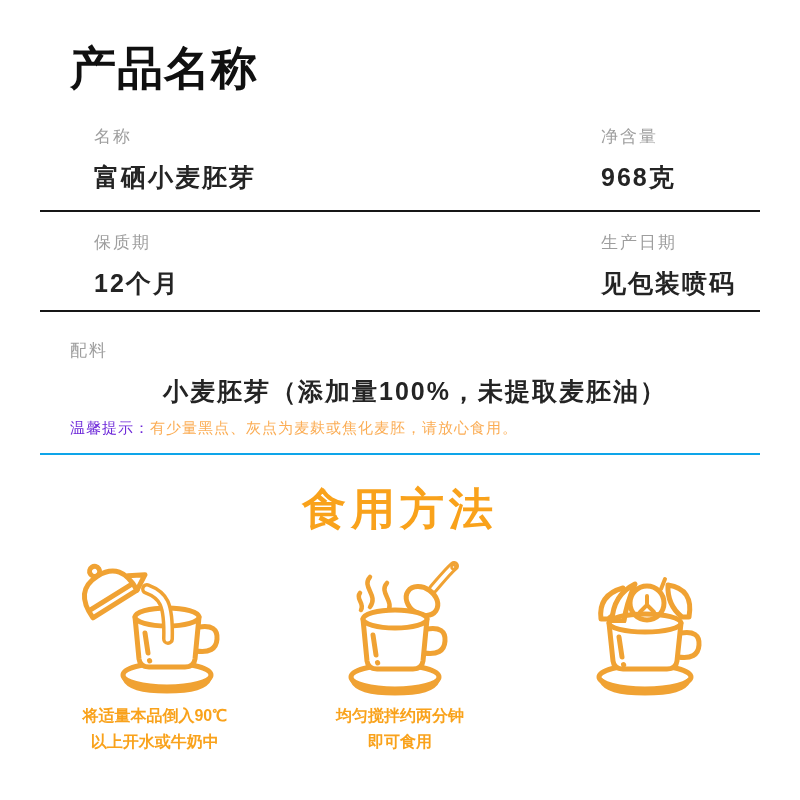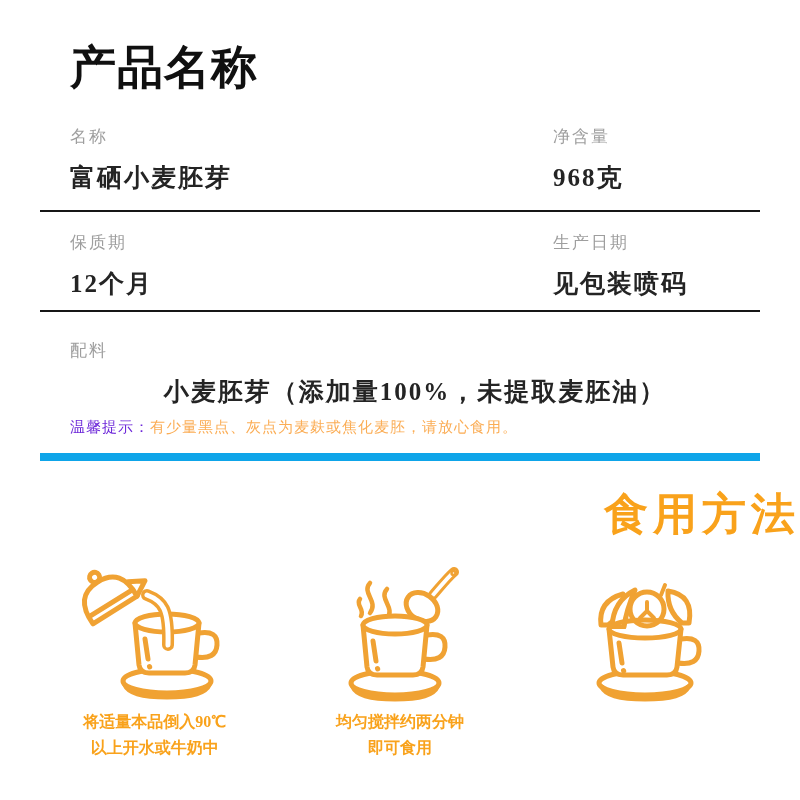--- a/index.html
+++ b/index.html
@@ -1,33 +1,33 @@
 <!DOCTYPE html>
 <html><head>
 <meta charset="utf-8">
 <style>
   html,body{margin:0;padding:0;background:#fff;}
   .page{position:relative;width:800px;height:800px;background:#ffffff;overflow:hidden;
-        font-family:Liberation Serif, serif;}
+        font-family:Liberation Sans, sans-serif;}
   .page-title{margin:44px 0 0 70px;font-size:46px;line-height:48px;font-weight:900;
         color:#101010;letter-spacing:1px;}
   .specs{margin:0 40px;}
   .spec-row{display:flex;padding:34px 0 18px 30px;border-bottom:2px solid #161616;}
   .spec-row.r2{padding-top:20px;padding-bottom:12px;}
-  .cell{width:483px;}
+  .cell{width:483px;margin-left:24px;}
   .cell.right{width:auto;}
   .spec-label{font-size:17px;line-height:21px;color:#9E9E9E;letter-spacing:2px;}
   .spec-value{margin-top:16px;font-size:25px;line-height:29px;font-weight:bold;
         color:#242424;letter-spacing:2px;}
-  .ing-row{padding:28px 0 16px 30px;border-bottom:8px solid #0ea5e9;}
+  .ing-row{padding:28px 0 16px 30px;border-bottom:2px solid #0ea5e9;}
   .ing-row .spec-value{text-align:center;}
   .tip-line{margin-top:12px;font-size:15px;line-height:19px;letter-spacing:1px;}
   .tip-prefix{color:#6d28d9;}
   .tip-text{color:#FBAD55;}
-  .usage-title{margin-top:28px;text-align:right;font-size:44px;line-height:52px;
+  .usage-title{margin-top:28px;text-align:center;font-size:44px;line-height:52px;
         font-weight:900;color:#F9A21B;letter-spacing:5px;}
   .steps{display:flex;margin-top:24px;padding:0 32px;}
   .step{flex:1;display:flex;flex-direction:column;align-items:center;}
   .step svg{display:block;}
   .caption{margin-top:4px;text-align:center;font-size:16px;line-height:26px;
         font-weight:bold;color:#F9A21B;}
 </style>
 </head>
 <body>
 

